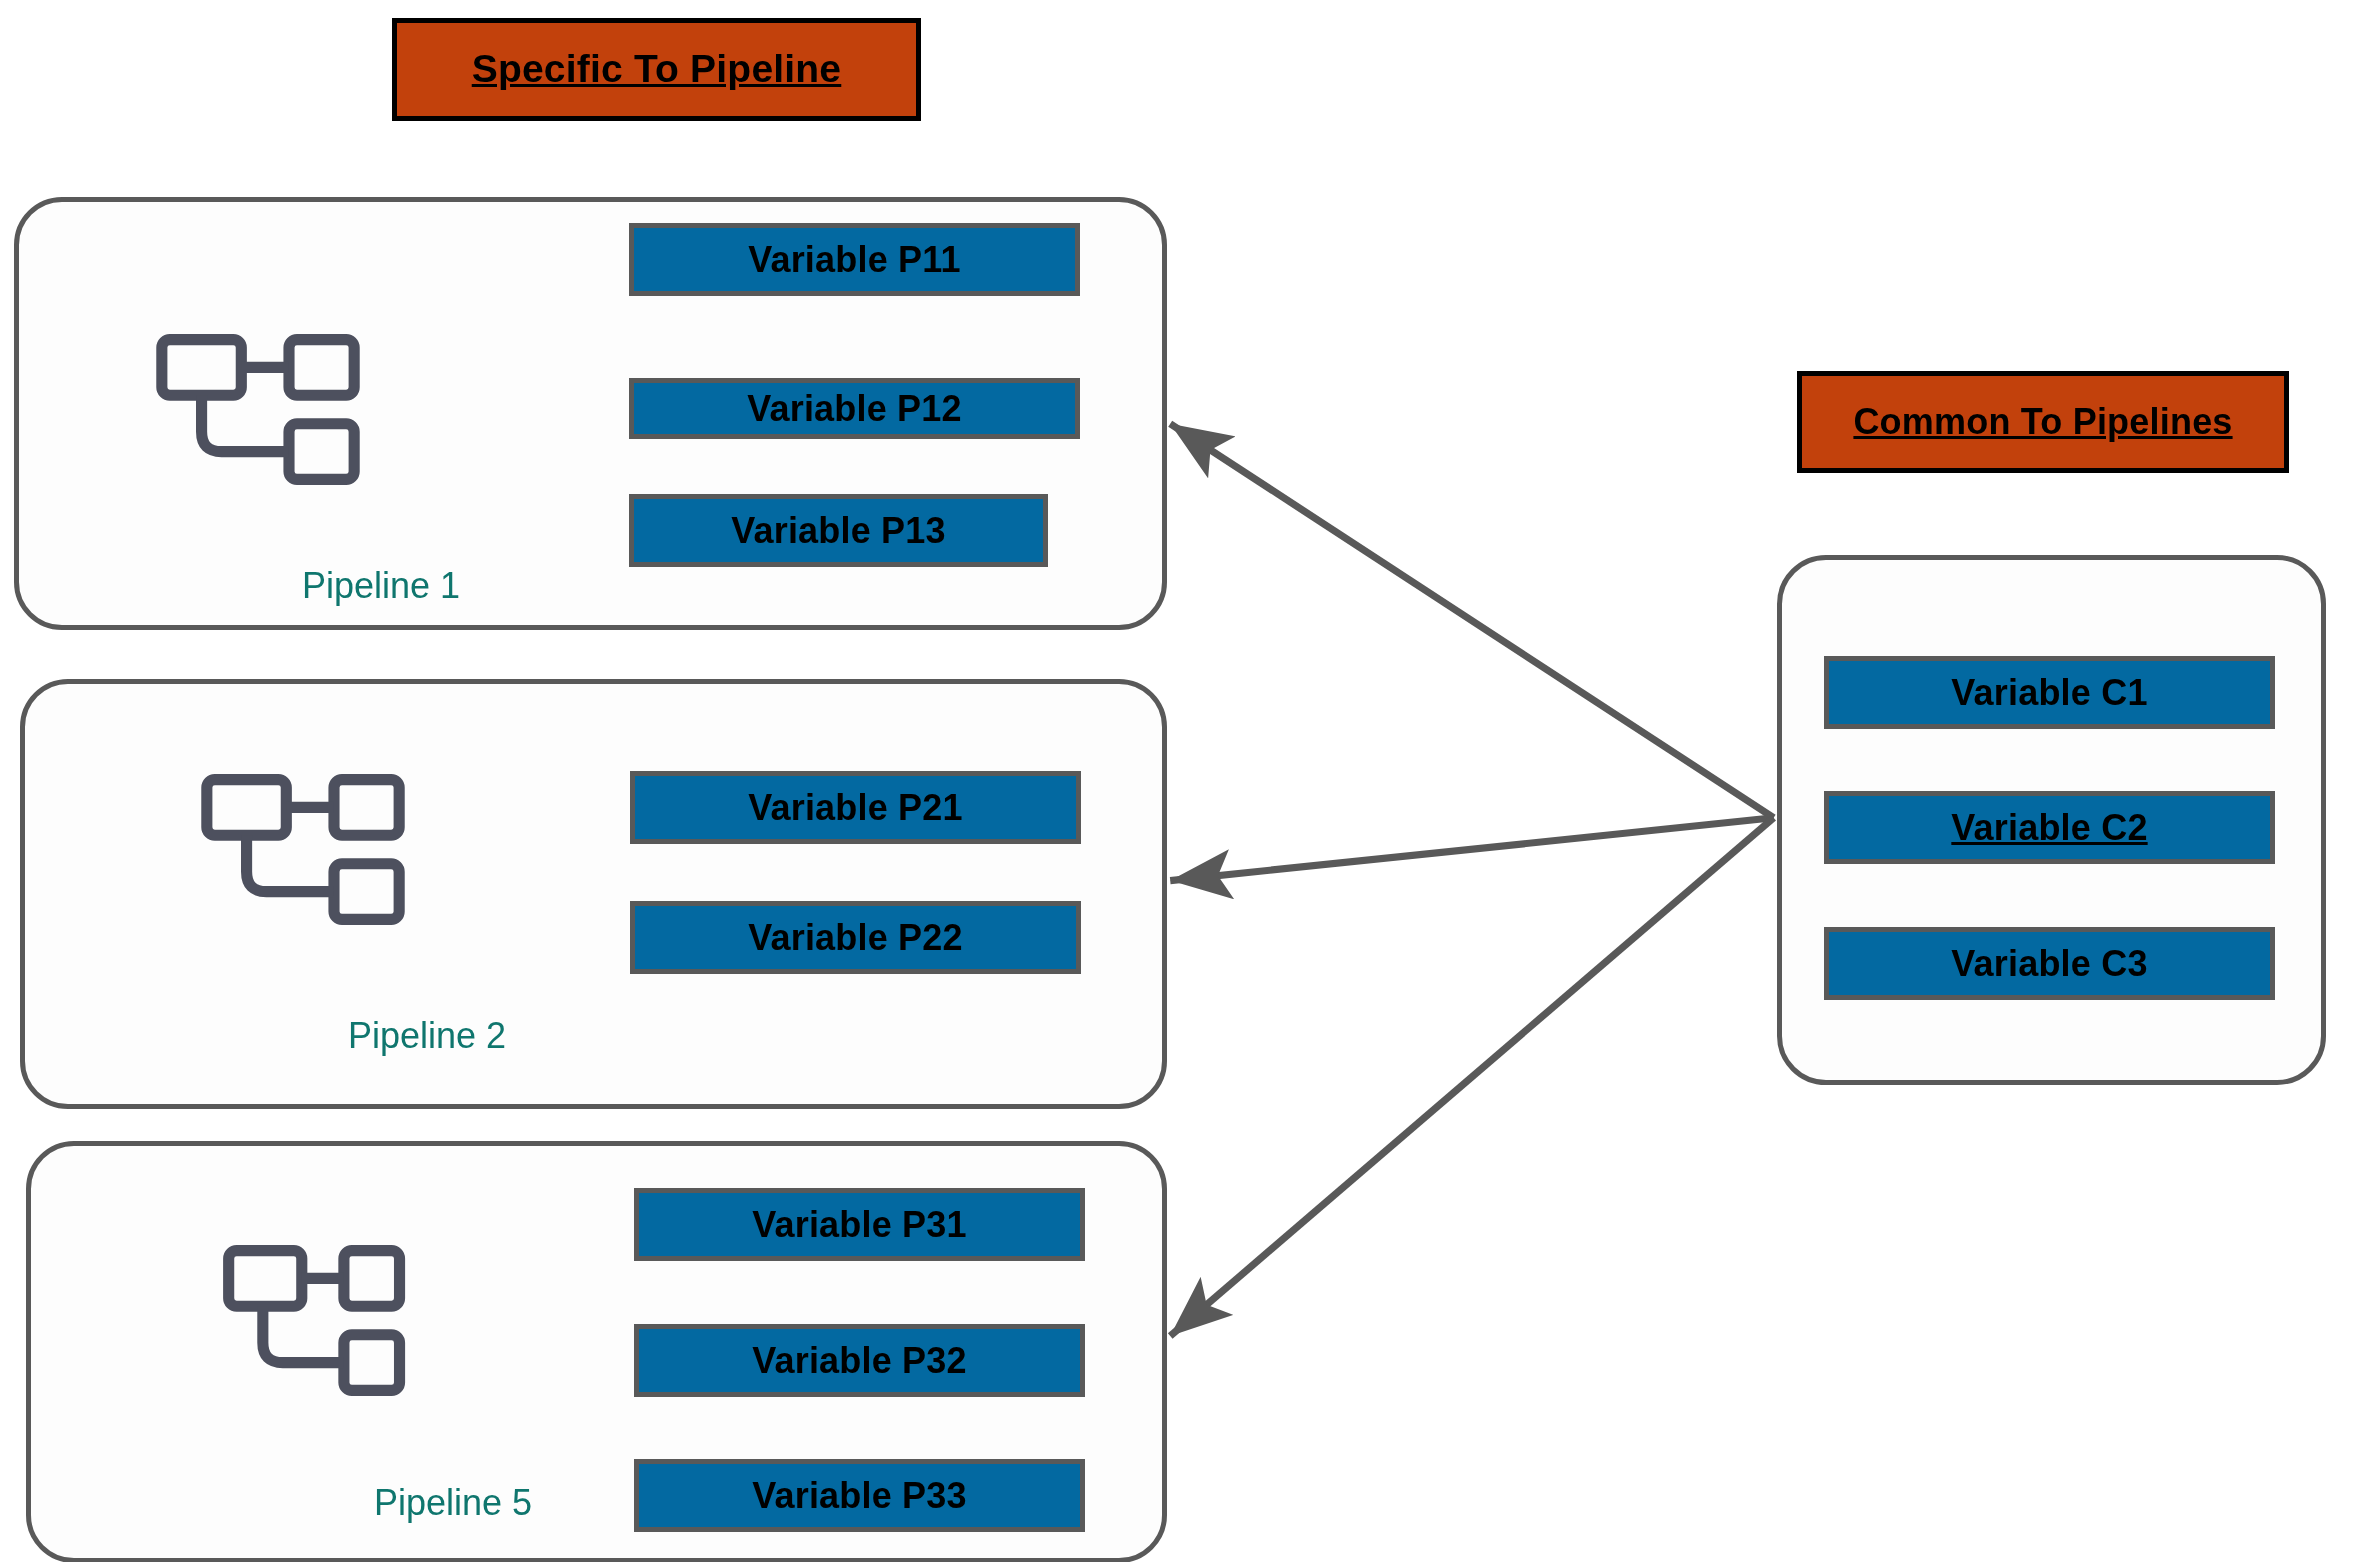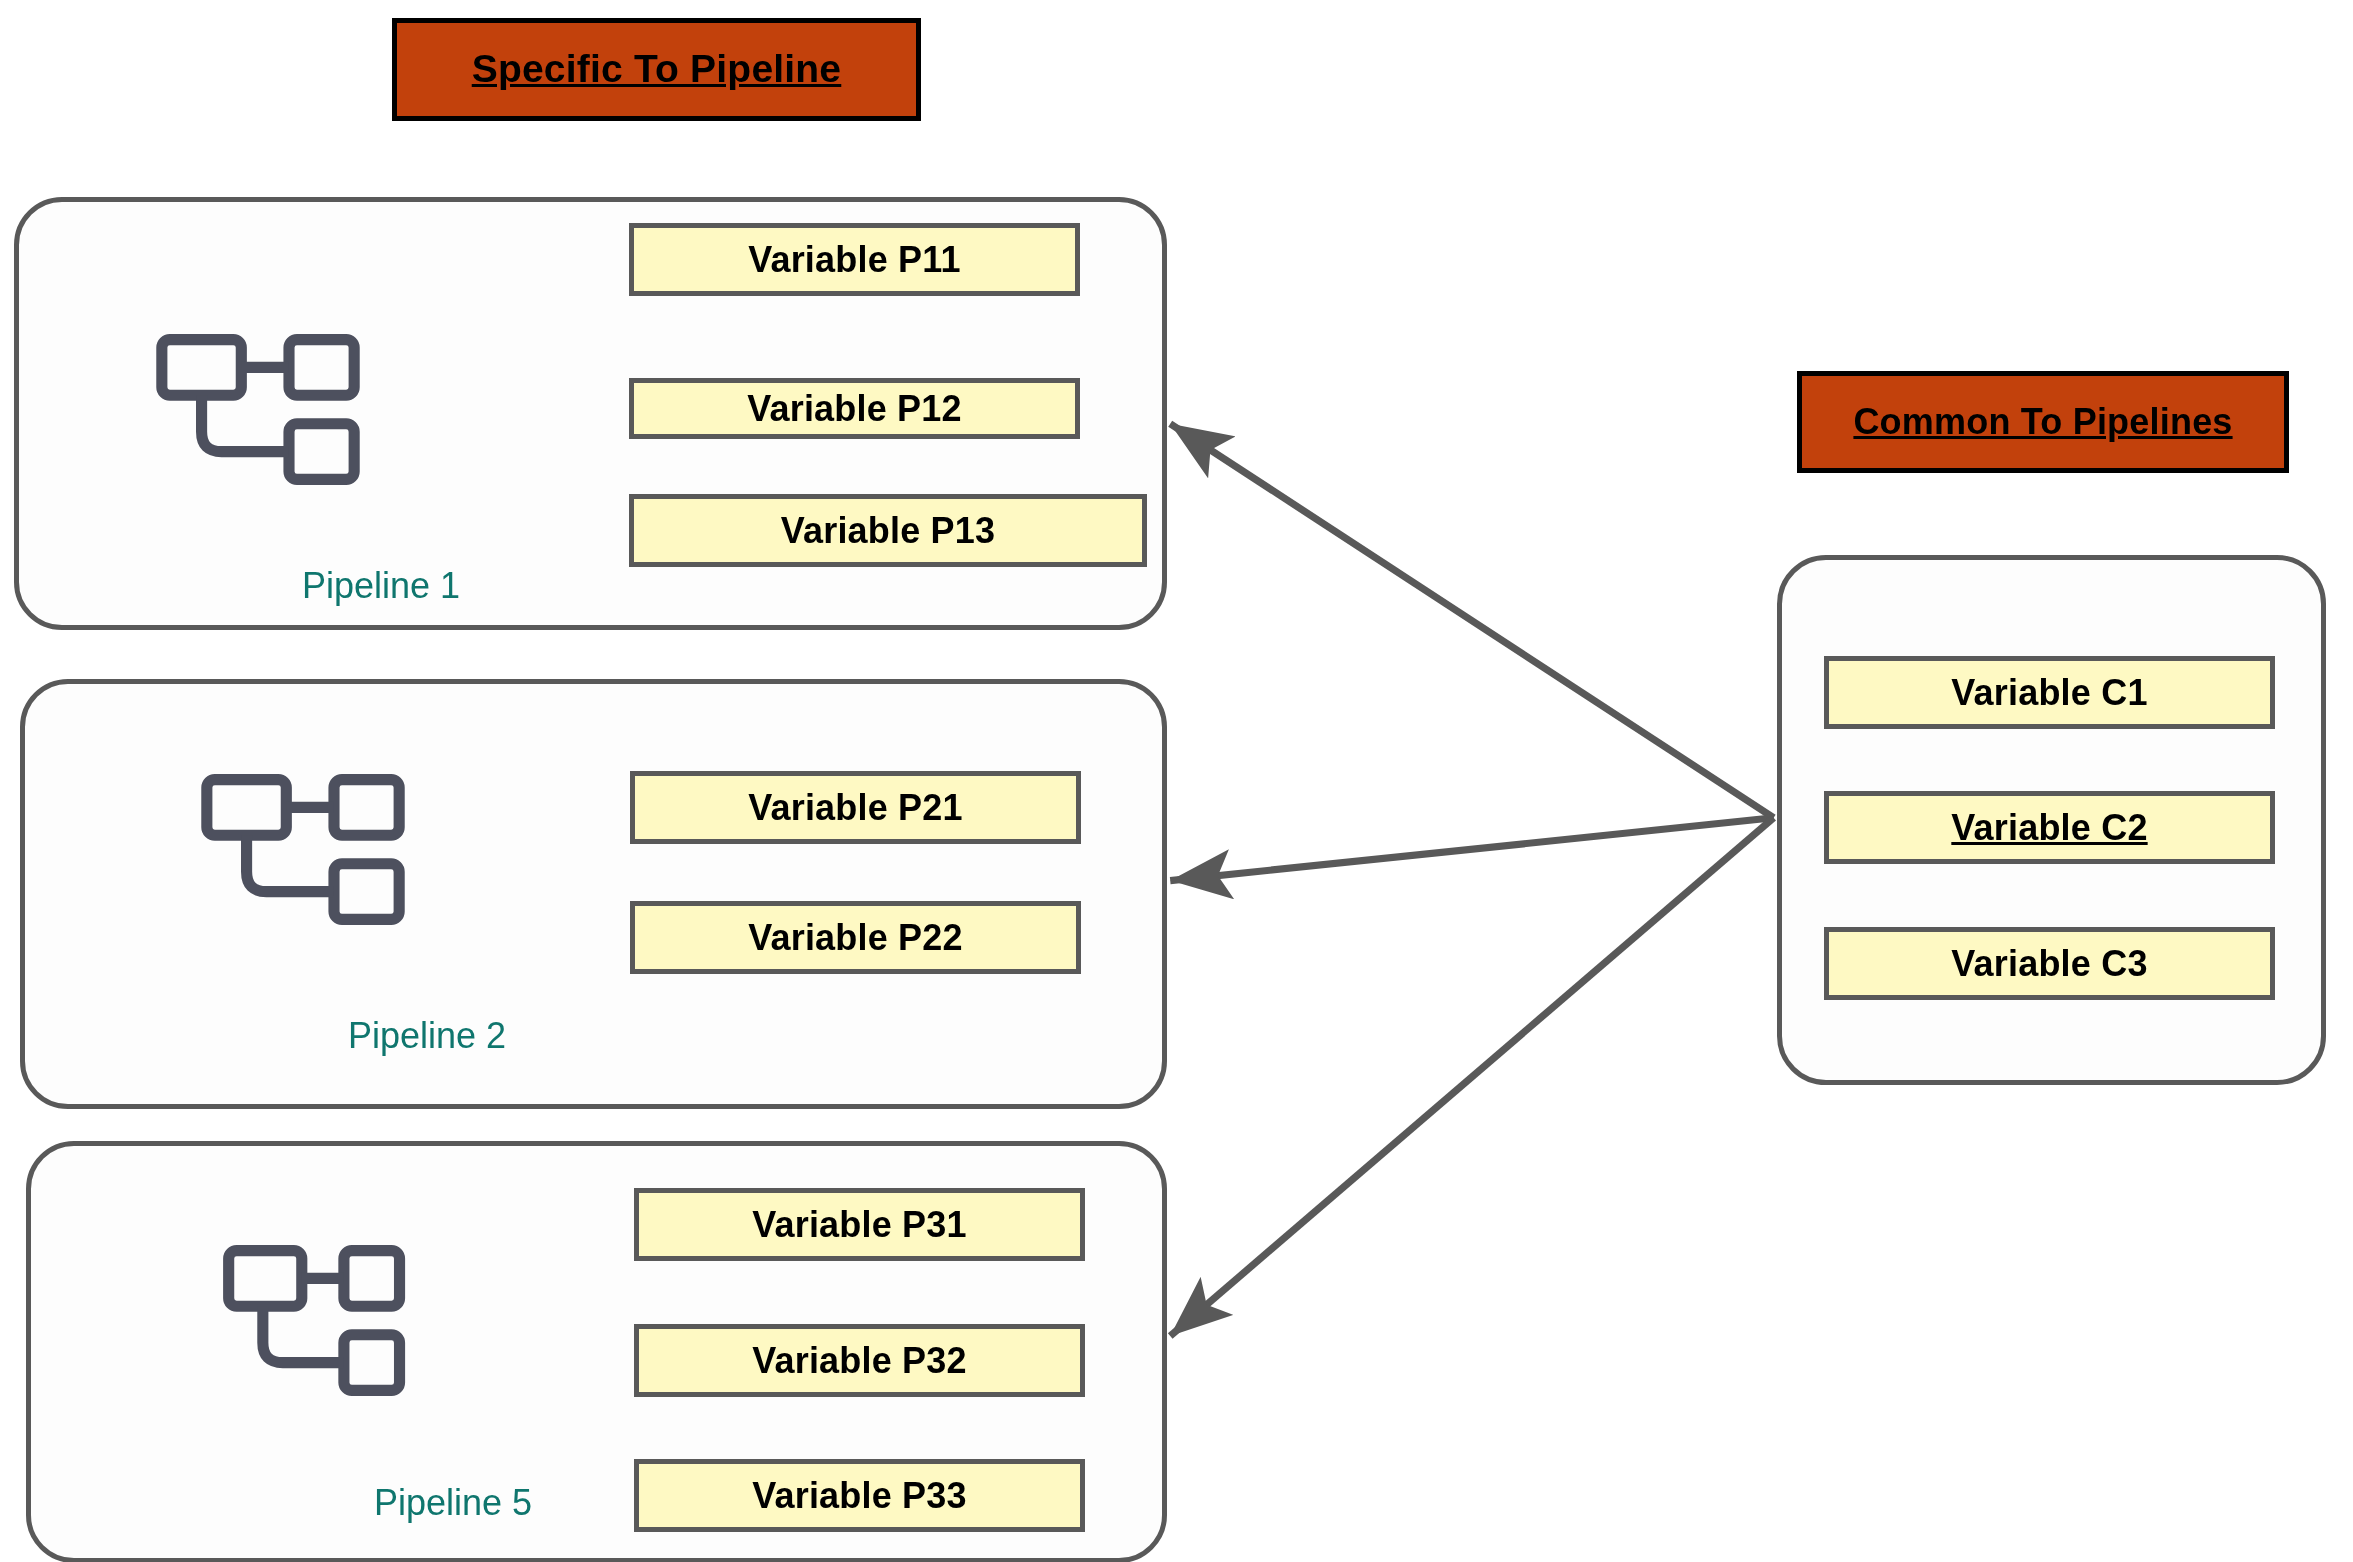--- a/index.html
+++ b/index.html
@@ -68,35 +68,35 @@
     border: 5.6px solid #595959;
     border-radius: 49px;
     box-sizing: border-box;
     background: #fdfdfd;
   }
 
   
   .var-chip {
     position: absolute;
     border: 5.6px solid #595959;
-    background: #fef9c3;
+    background: #0369a1;
     box-sizing: border-box;
     display: flex;
     align-items: center;
     justify-content: center;
     color: #000000;
     font-weight: bold;
     font-size: 36px;
     letter-spacing: 0.2px;
   }
 
   
   #chip-p11 { left: 629px; top: 223px; width: 451px; height: 73px; }
   #chip-p12 { left: 629px; top: 378px; width: 451px; height: 61px; }
-  #chip-p13 { left: 629px; top: 494px; width: 518px; height: 73px; }
+  #chip-p13 { left: 629px; top: 494px; width: 419px; height: 73px; }
   
   #chip-p21 { left: 630px; top: 771px;  width: 451px; height: 73px; }
   #chip-p22 { left: 630px; top: 901px; width: 451px; height: 73px; }
   
   #chip-p31 { left: 634px; top: 1188px; width: 451px; height: 73px; }
   #chip-p32 { left: 634px; top: 1324px; width: 451px; height: 73px; }
   #chip-p33 { left: 634px; top: 1459px; width: 451px; height: 73px; }
   
   #chip-c1 { left: 1824px; top: 656px;  width: 451px; height: 73px; }
   #chip-c2 { left: 1824px; top: 791px;  width: 451px; height: 73px; text-decoration: underline; }

